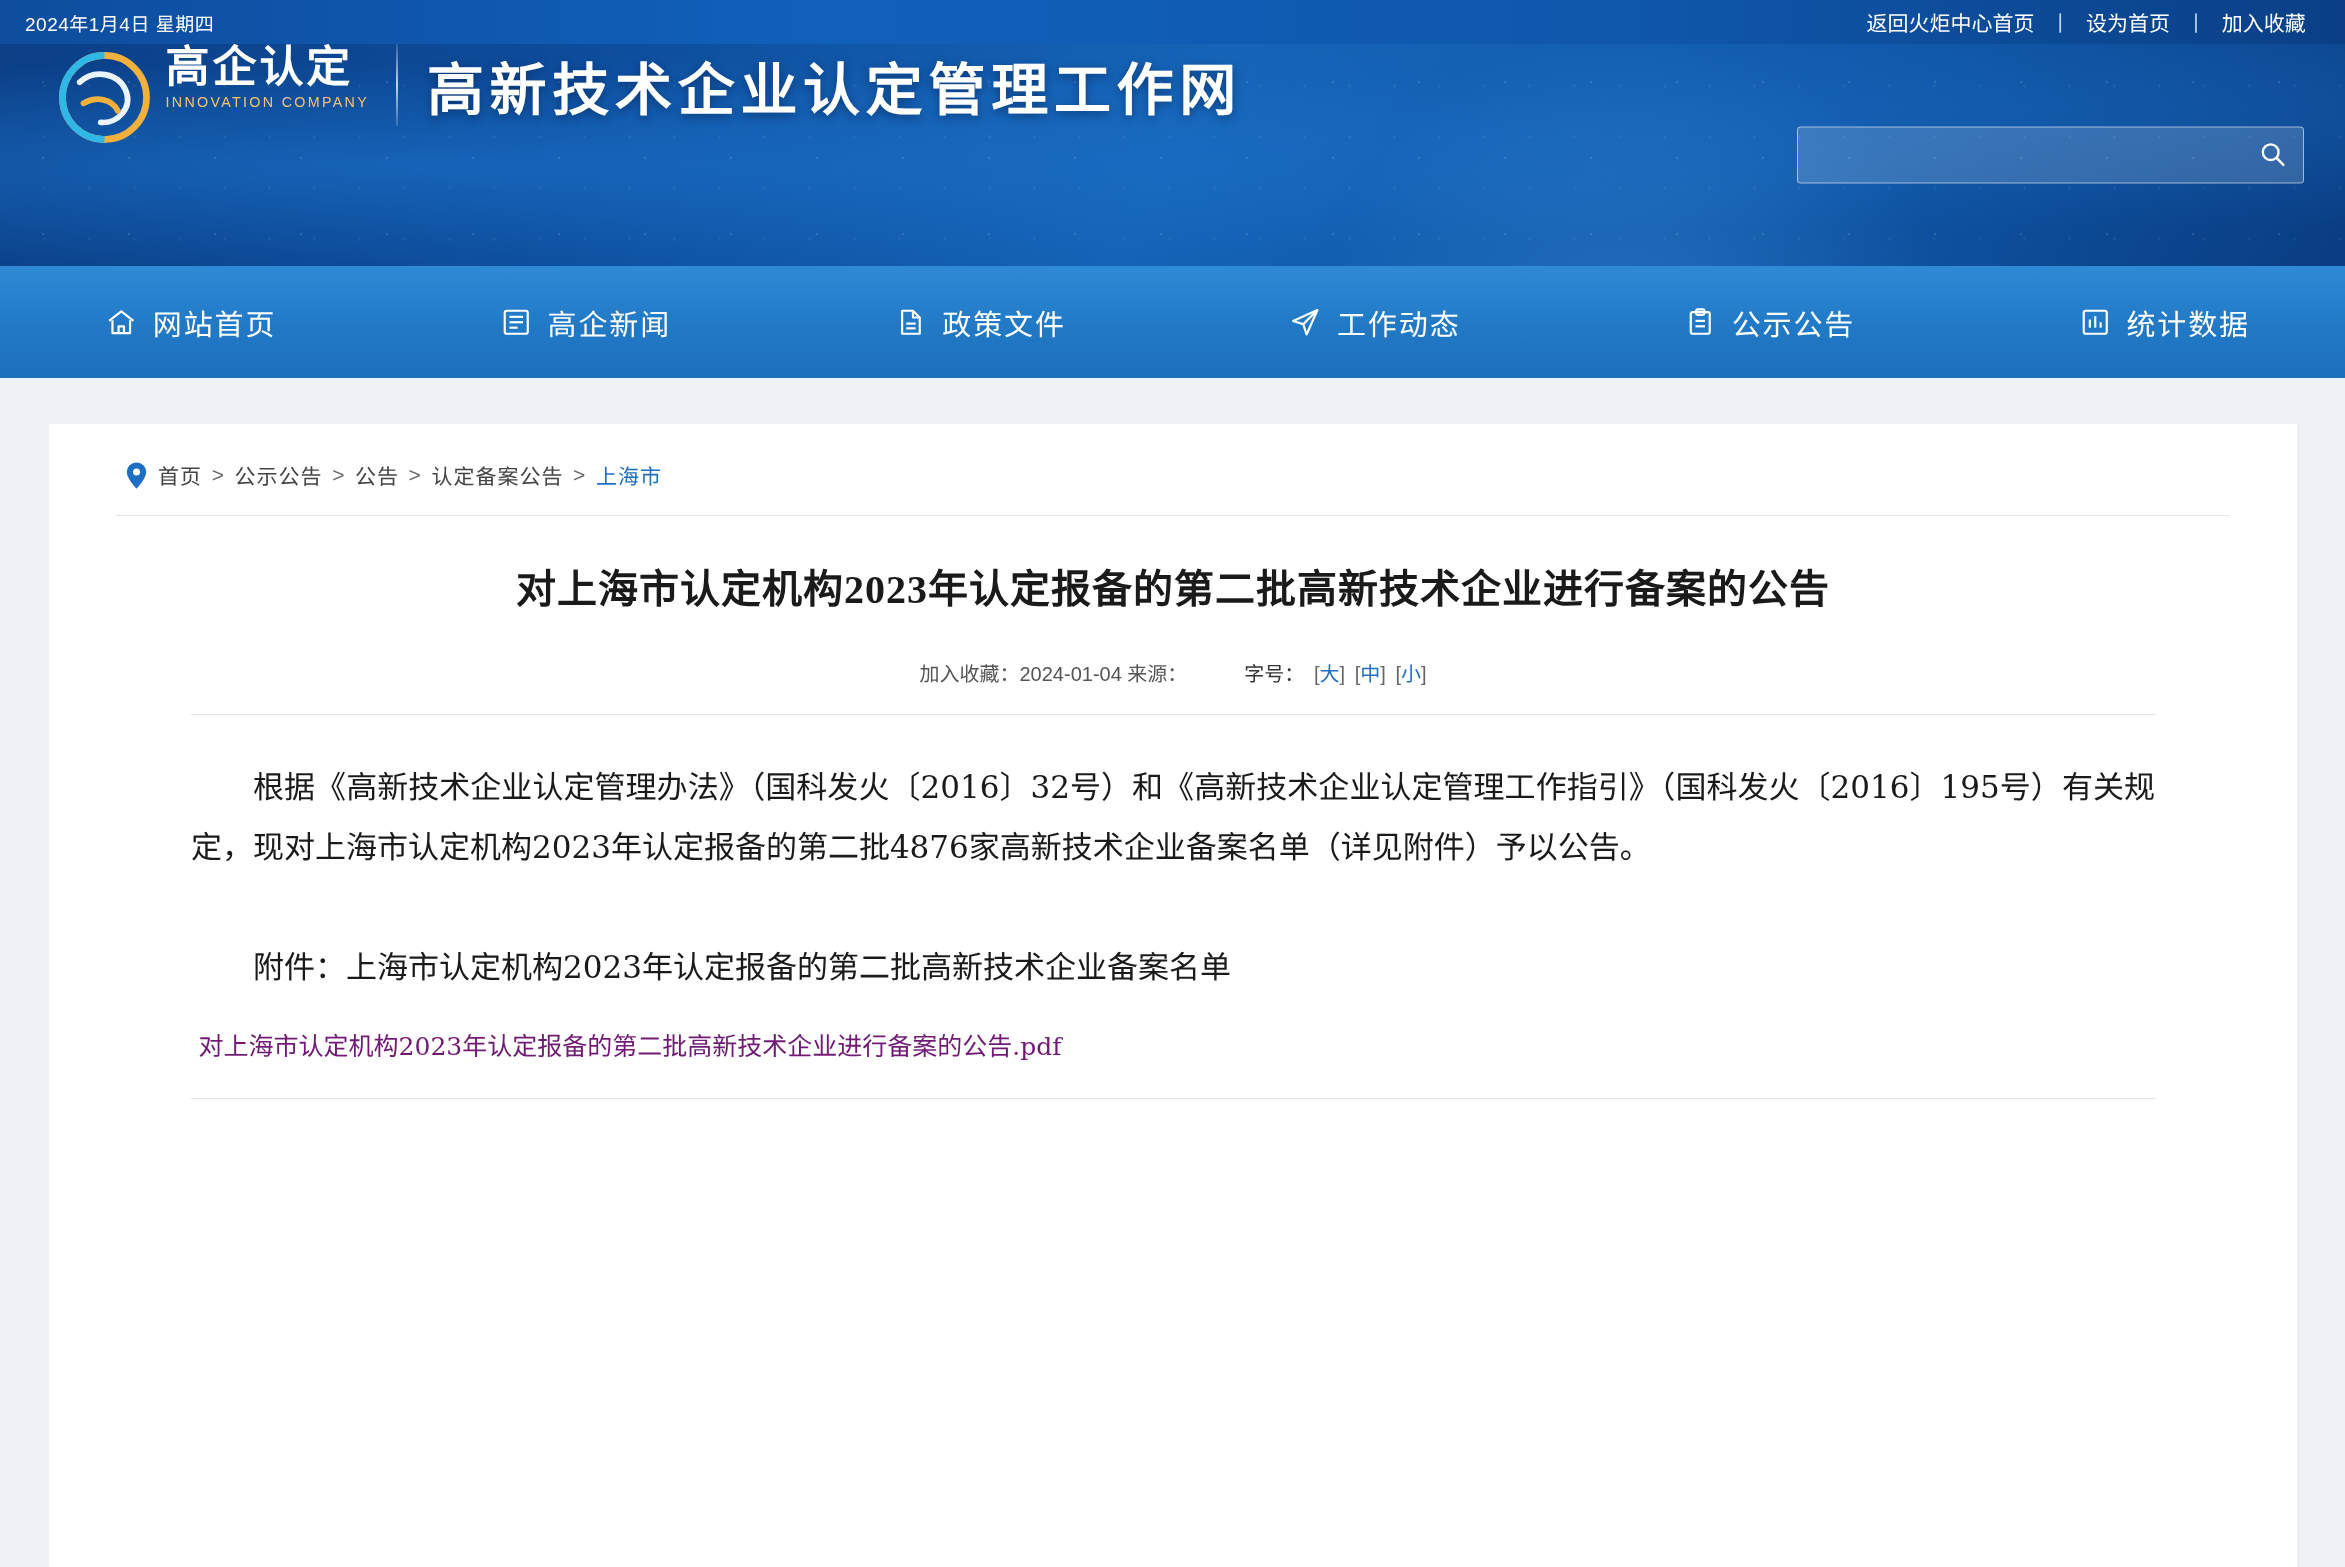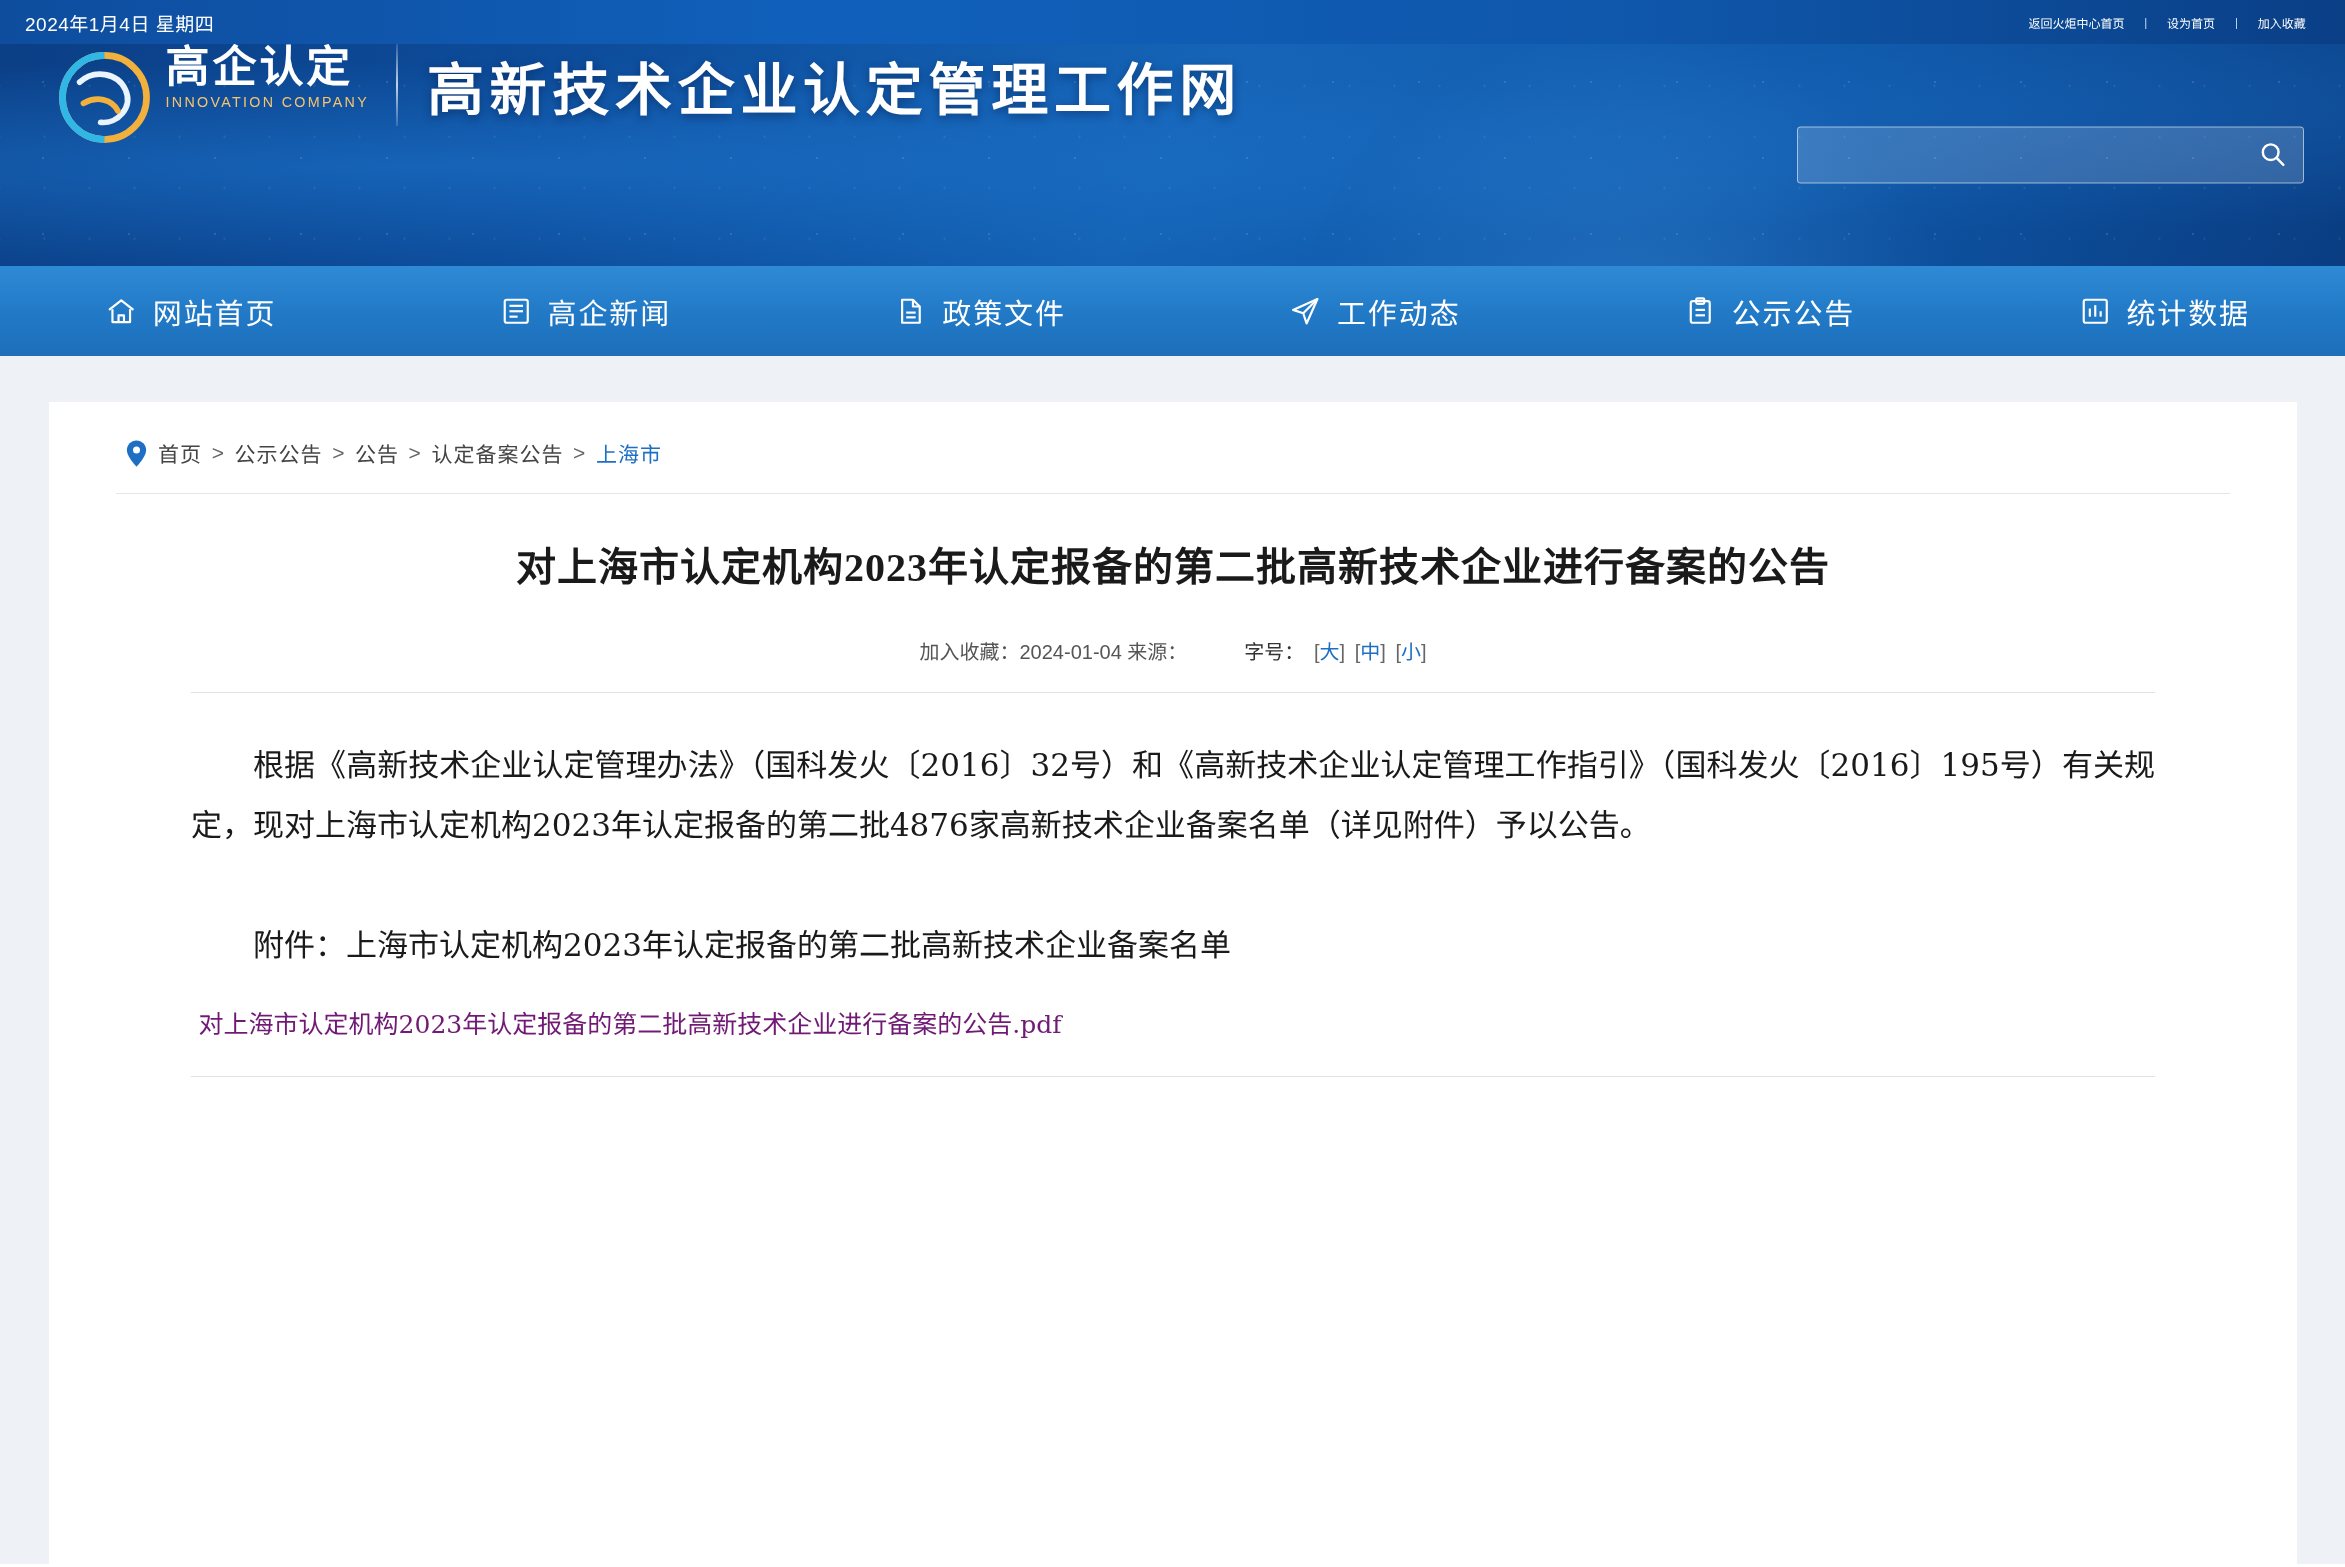--- a/index.html
+++ b/index.html
@@ -18,21 +18,21 @@
     color: #ffffff;
     display: flex;
     align-items: center;
     justify-content: space-between;
     padding: 0 25px;
     font-size: 19px;
     position: relative;
     z-index: 5;
   }
   .topbar .date { letter-spacing: 0.5px; }
-  .topbar .links { display: flex; align-items: flex-start; gap: 0; font-size: 12px; }
+  .topbar .links { display: flex; align-items: flex-start; gap: 0; font-size: 21px; }
   .topbar .links a { color: #fff; text-decoration: none; padding: 0 15.3px; }
   .topbar .links .sep { color: #bcd6f2; }
 
   
   .banner {
     height: 222px;
     position: relative;
     overflow: hidden;
     background:
       radial-gradient(ellipse at 18% 55%, rgba(30,120,210,.55) 0%, rgba(9,60,130,0) 60%),
@@ -129,21 +129,21 @@
   .search-btn {
     width: 61px; height: 100%;
     background: transparent;
     border: none;
     cursor: pointer;
     display: flex; align-items: center; justify-content: center;
   }
 
   
   .nav {
-    height: 90px;
+    height: 112px;
     background: linear-gradient(180deg, #2f8ad6 0%, #2179c6 55%, #1d6fba 100%);
     display: flex;
     align-items: center;
     justify-content: space-between;
     padding: 0 96px 0 105px;
   }
   .nav-item {
     display: flex;
     align-items: center;
     gap: 15.3px;

